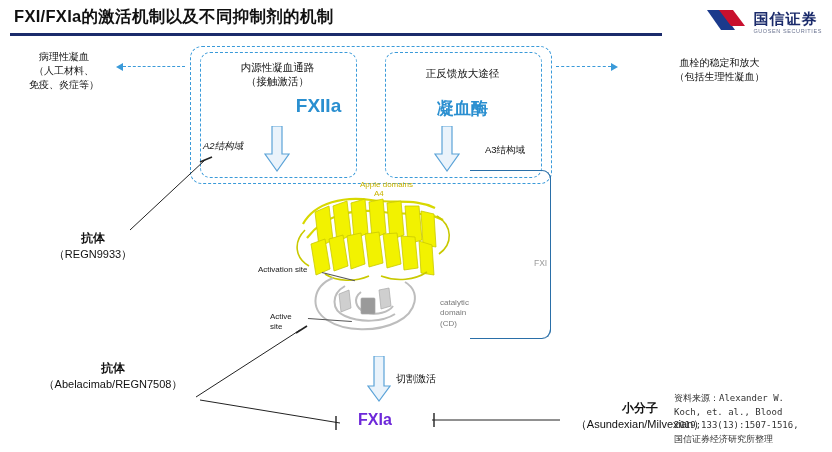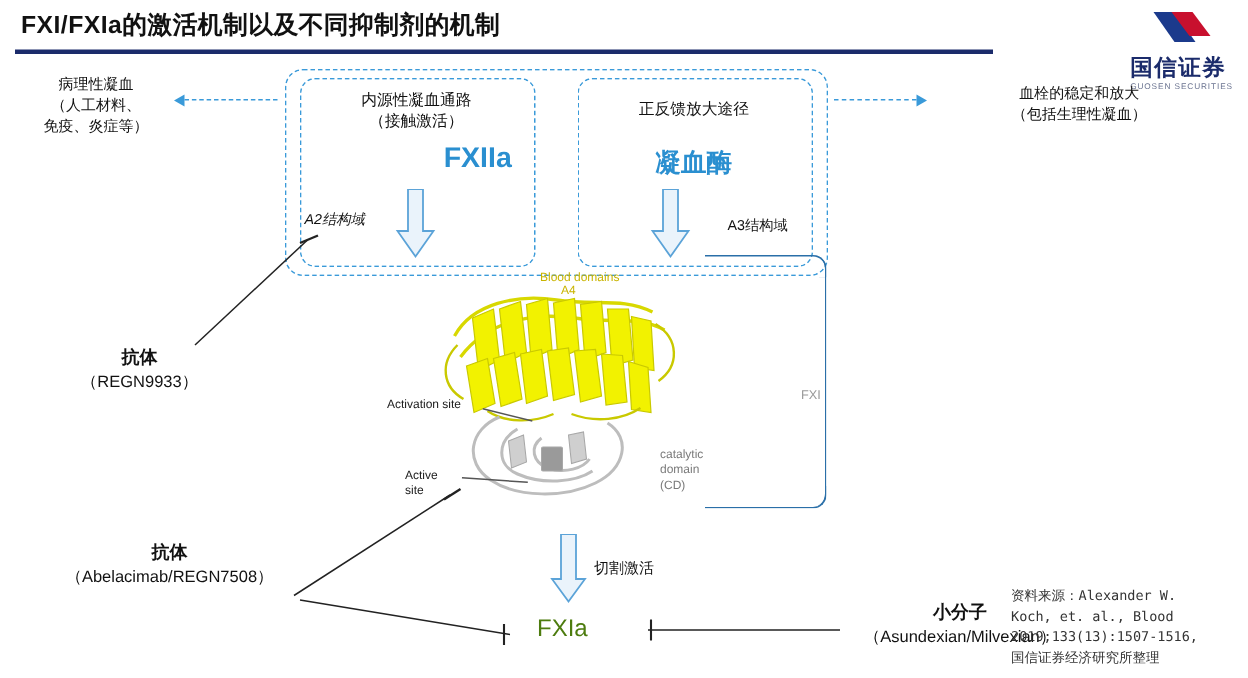--- a/index.html
+++ b/index.html
@@ -18,21 +18,21 @@
     position:absolute;left:14px;top:6px;
     font-size:16.5px;font-weight:700;letter-spacing:.3px;
     color:#111;white-space:nowrap;
   }
   .title-rule{
     position:absolute;left:10px;top:33px;width:652px;height:2.5px;
     background:#1b2b6b;
   }
   .logo{
     position:absolute;right:10px;top:4px;height:30px;
-    display:flex;align-items:center;gap:6px;flex-direction:column;
+    display:flex;align-items:flex-end;gap:6px;
   }
   .logo-mark{position:relative;width:42px;height:28px;}
   .logo-mark svg{display:block;}
   .logo-text{display:flex;flex-direction:column;line-height:1;}
   .logo-cn{font-size:15px;font-weight:700;color:#1b2b6b;letter-spacing:1px;}
   .logo-en{font-size:5.5px;color:#6a7390;letter-spacing:.6px;margin-top:3px;}
 
   
   .dash-group{
     position:absolute;border:1.3px dashed #3a9ad9;border-radius:12px;
@@ -73,21 +73,21 @@
     position:absolute;border:1.3px solid #2a6fa8;border-left:none;
     border-top-right-radius:9px;border-bottom-right-radius:9px;
   }
 
   .ab-label{
     position:absolute;font-size:11px;line-height:1.45;color:#111;text-align:center;font-weight:400;
   }
   .ab-label b{font-weight:700;font-size:12px;}
 
   .bottom-enz{
-    position:absolute;font-size:16px;font-weight:400;color:#4d7c0f;
+    position:absolute;font-size:16px;font-weight:700;color:#6d28d9;
   }
   .cleave{
     position:absolute;font-size:10px;color:#111;
   }
 
   .source{
     position:absolute;right:8px;bottom:6px;
     font-size:9px;color:#333;line-height:1.5;text-align:left;
     font-family:"DejaVu Sans Mono","Liberation Mono",monospace;
   }
@@ -193,21 +193,21 @@
         <path d="M76 110 C68 116 70 126 80 130 C92 134 104 130 108 124"></path>
       </g>
       <g fill="#cfcfcf" stroke="#a8a8a8" stroke-width="0.7">
         <path d="M54 112 l10 -4 l2 18 l-10 4 z"></path>
         <path d="M94 108 l10 -2 l2 18 l-10 3 z"></path>
         <rect x="76" y="116" width="14" height="16" rx="1" fill="#9a9a9a"></rect>
       </g>
     </svg>
   </div>
 
-  <div class="pl yellow" style="left:360px;top:180px;">Blood domains</div>
+  <div class="pl yellow" style="left:360px;top:180px;">Apple domains</div>
   <div class="pl yellow" style="left:374px;top:189px;">A4</div>
 
   <div class="pl dark" style="left:258px;top:265px;">Activation site</div>
   <div class="tick" style="left:322px;top:272px;width:34px;transform:rotate(14deg);"></div>
 
   <div class="pl dark" style="left:270px;top:312px;width:34px;white-space:pre-line;line-height:1.25;">Active
 site</div>
   <div class="tick" style="left:308px;top:318px;width:44px;transform:rotate(4deg);"></div>
 
   <div class="pl" style="left:440px;top:298px;width:52px;white-space:pre-line;line-height:1.3;">catalytic

